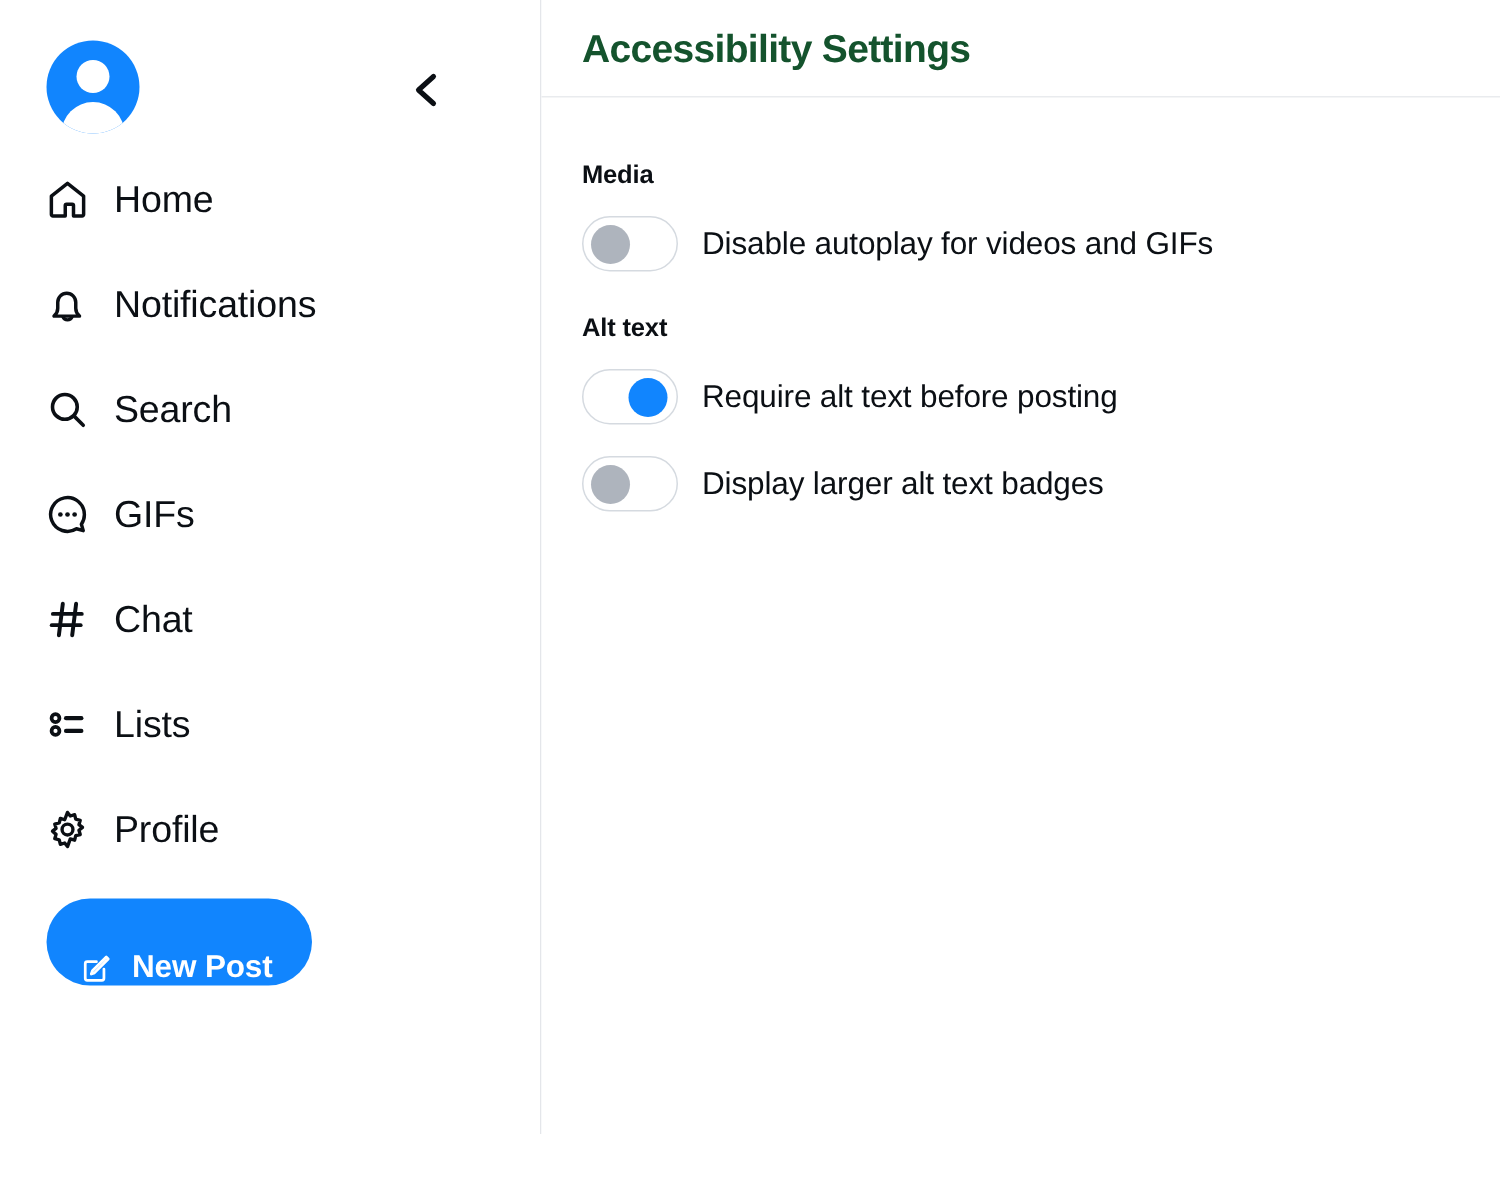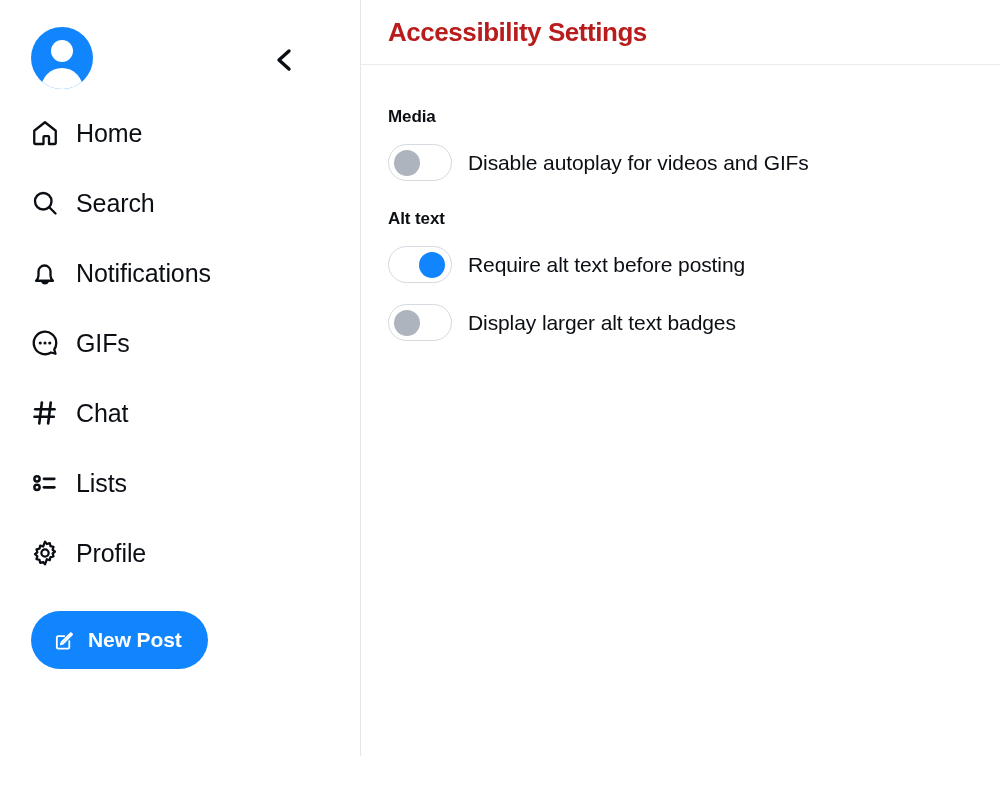--- a/index.html
+++ b/index.html
@@ -63,43 +63,42 @@
   .nav-label {
     margin-left: 14px;
     font-size: 25px;
     letter-spacing: -0.1px;
     color: #0b0f14;
     line-height: 1;
   }
 
   .newpost-wrap { padding: 11px 0 0 31px; }
   .newpost {
-    display: inline-flex; align-items: center; justify-content: center;
+    display: inline-flex; align-items: flex-end; justify-content: center;
     height: 58px; padding: 0 26px 0 22px;
     background: #1185fe; color: #fff;
     border: none; border-radius: 29px;
     font-size: 21px; font-weight: bold;
     font-family: "Liberation Sans", sans-serif;
     cursor: pointer;
     letter-spacing: -0.1px;
-    margin-top: 12px;
   }
   .newpost .compose-icon { margin-right: 12px; display: flex; align-items: center; }
 
   
   .main { flex: 1 1 auto; height: 789px; position: relative; background: #fff; }
   .main-header {
     height: 65px;
     display: flex; align-items: center;
     padding-left: 27px;
     border-bottom: 1px solid #e9ebee;
   }
   .page-title {
     font-size: 26px; font-weight: bold; letter-spacing: -0.45px;
-    color: #b91c1c;
+    color: #14532d;
   }
   .section { padding-left: 27px; }
   .section-title {
     font-size: 17px; font-weight: bold; letter-spacing: -0.1px;
     color: #0b0f14;
   }
   .alt-section { padding-top: 28px; }
   .media-section { padding-top: 42px; }
 
   .toggle-row {
@@ -156,35 +155,35 @@
           <svg width="30" height="30" viewBox="0 0 24 24">
             <path d="M3.4 10.2 12 3.4l8.6 6.8V20a.8.8 0 0 1-.8.8h-4.6v-5.6a.7.7 0 0 0-.7-.7h-3a.7.7 0 0 0-.7.7v5.6H4.2a.8.8 0 0 1-.8-.8z" fill="none" stroke="#0b0f14" stroke-width="1.85" stroke-linejoin="round" stroke-linecap="round"></path>
           </svg>
         </span>
         <span class="nav-label">Home</span>
       </div>
 
       <div class="nav-item">
         <span class="nav-icon">
           <svg width="30" height="30" viewBox="0 0 24 24">
+            <path d="M5.6 18.2h12.8c-1.5-1.3-2-2.4-2-4.2v-3.2a4.8 4.8 0 0 0-9.6 0v3.2c0 1.8-.5 2.9-2 4.2z" fill="none" stroke="#0b0f14" stroke-width="1.85" stroke-linejoin="round"></path>
+            <path d="M9.6 18.6a2.6 2.6 0 0 0 4.8 0" fill="none" stroke="#0b0f14" stroke-width="1.85" stroke-linecap="round"></path>
+          </svg>
+        </span>
+        <span class="nav-label">Notifications</span>
+      </div>
+
+      <div class="nav-item">
+        <span class="nav-icon">
+          <svg width="30" height="30" viewBox="0 0 24 24">
             <circle cx="10.6" cy="10.6" r="6.6" fill="none" stroke="#0b0f14" stroke-width="1.9"></circle>
             <line x1="15.4" y1="15.4" x2="20.4" y2="20.4" stroke="#0b0f14" stroke-width="1.9" stroke-linecap="round"></line>
           </svg>
         </span>
         <span class="nav-label">Search</span>
-      </div>
-
-      <div class="nav-item">
-        <span class="nav-icon">
-          <svg width="30" height="30" viewBox="0 0 24 24">
-            <path d="M5.6 18.2h12.8c-1.5-1.3-2-2.4-2-4.2v-3.2a4.8 4.8 0 0 0-9.6 0v3.2c0 1.8-.5 2.9-2 4.2z" fill="none" stroke="#0b0f14" stroke-width="1.85" stroke-linejoin="round"></path>
-            <path d="M9.6 18.6a2.6 2.6 0 0 0 4.8 0" fill="none" stroke="#0b0f14" stroke-width="1.85" stroke-linecap="round"></path>
-          </svg>
-        </span>
-        <span class="nav-label">Notifications</span>
       </div>
 
       <div class="nav-item">
         <span class="nav-icon">
           <svg width="30" height="30" viewBox="0 0 24 24">
             <path d="M21 12a9 9 0 1 0-4.2 7.6l3.6 1-1-3.4A8.9 8.9 0 0 0 21 12z" fill="none" stroke="#0b0f14" stroke-width="1.85" stroke-linejoin="round"></path>
             <circle cx="8.2" cy="12" r="1.25" fill="#0b0f14"></circle>
             <circle cx="12" cy="12" r="1.25" fill="#0b0f14"></circle>
             <circle cx="15.8" cy="12" r="1.25" fill="#0b0f14"></circle>
           </svg>

